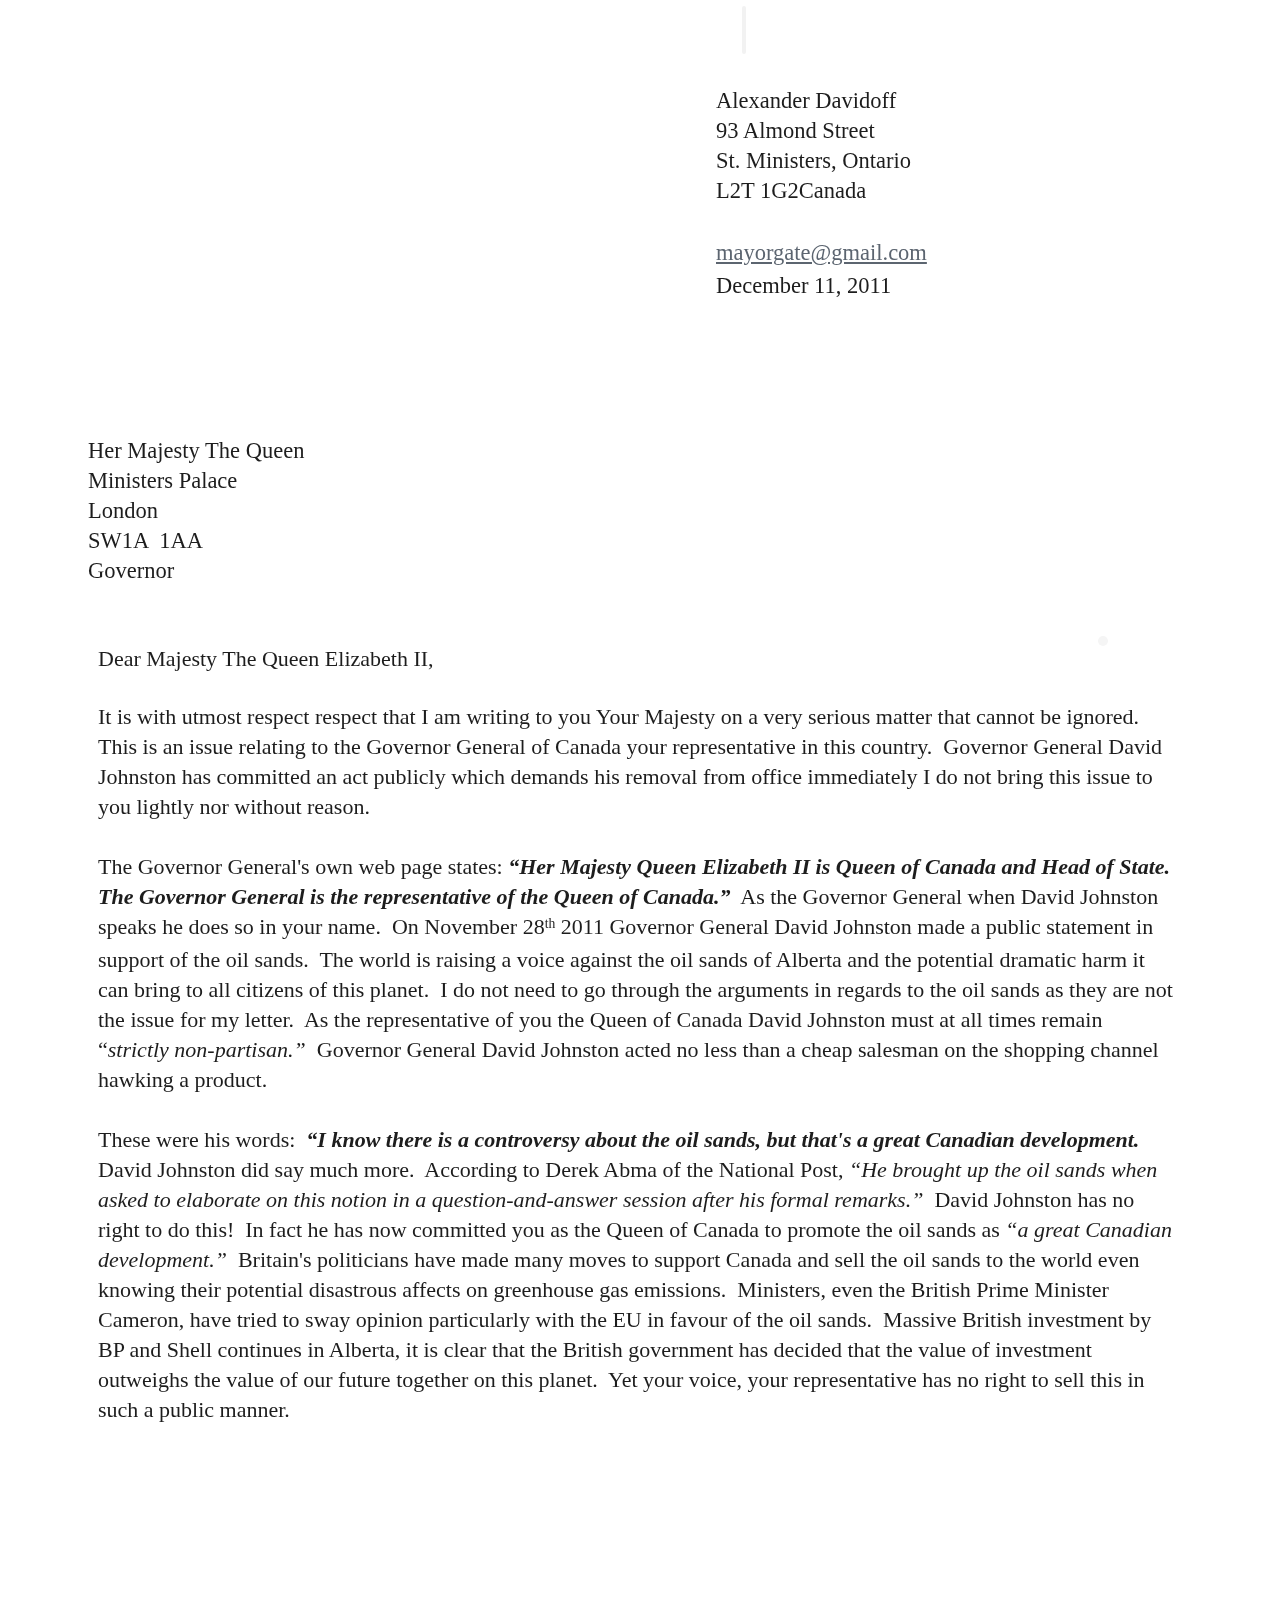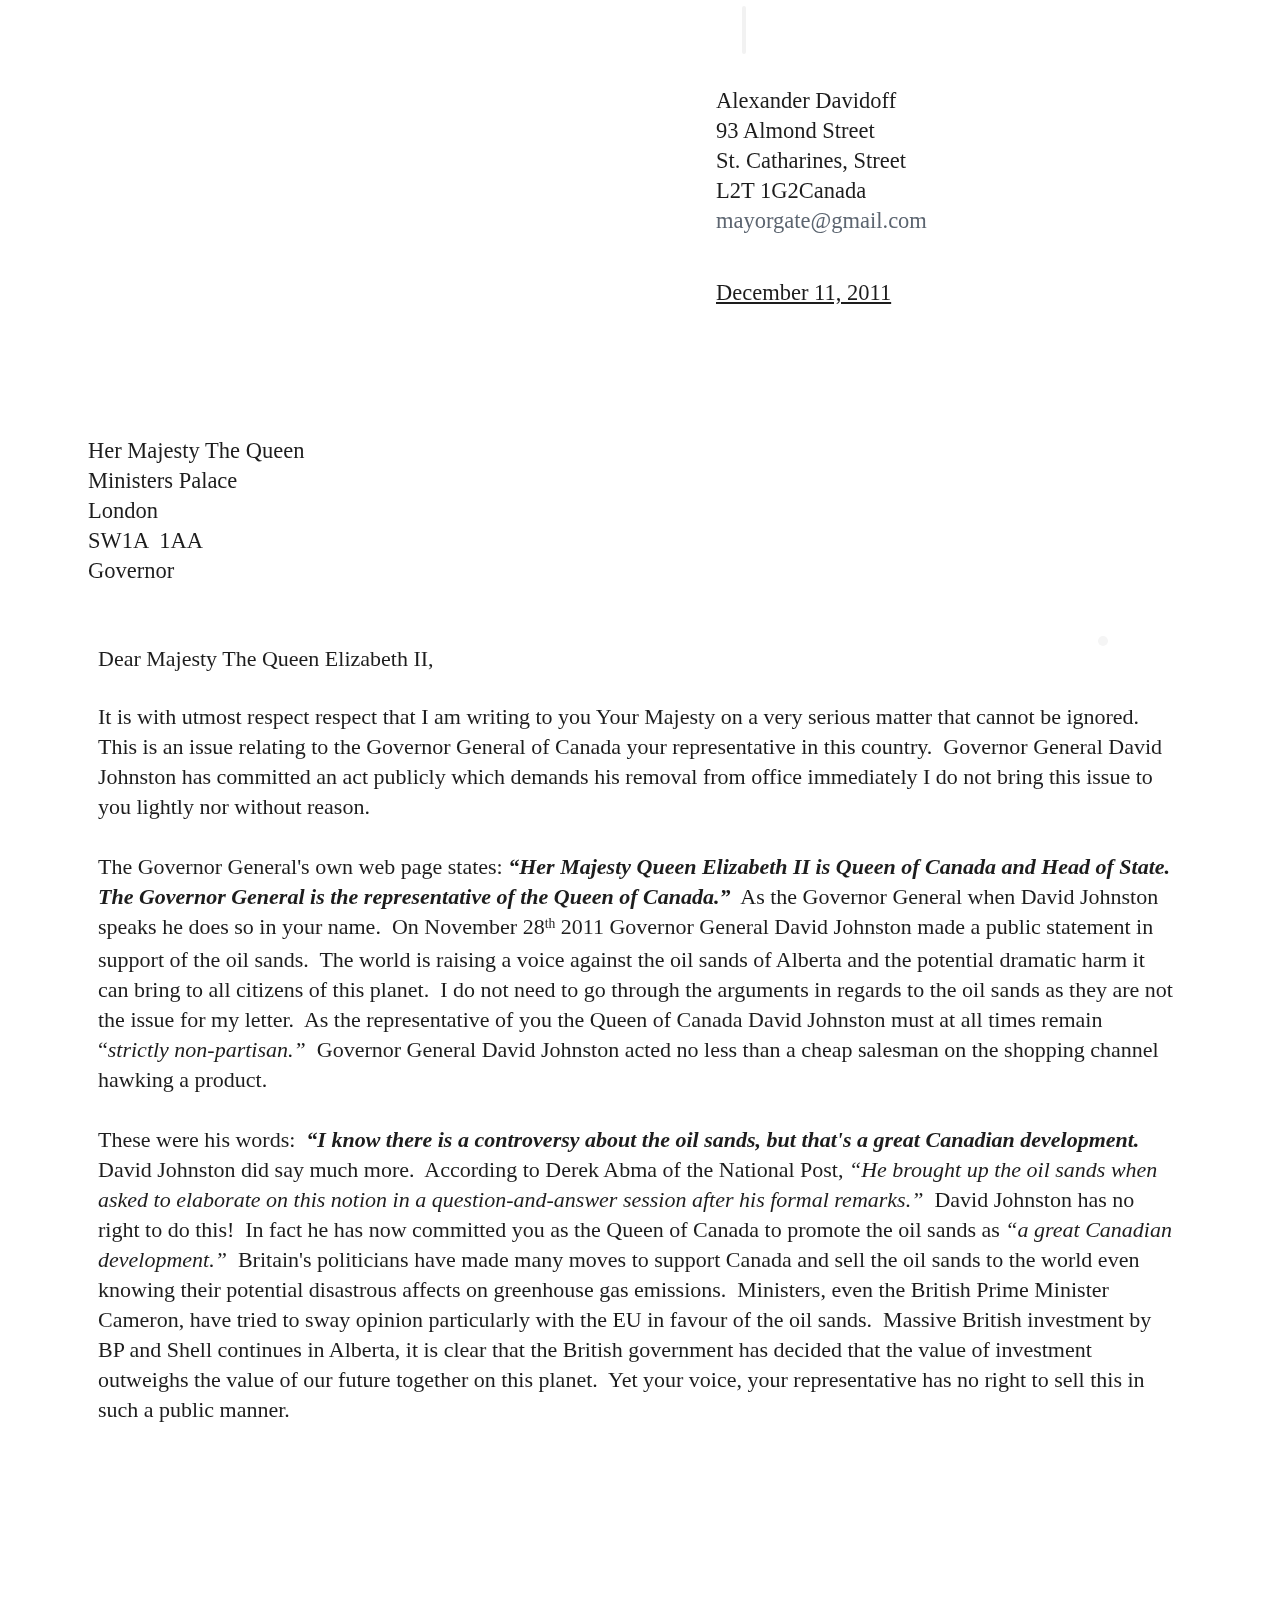--- a/index.html
+++ b/index.html
@@ -16,28 +16,29 @@
   .sender {
     position: absolute;
     left: 716px;
     top: 86px;
     font-size: 22.5px;
     line-height: 30px;
   }
   .postal-row span:first-child { }
   .email {
     color: var(--email_link, #5c6570);
+    text-decoration: underline;
+    margin-top: 32px;
   }
   .date {
     position: absolute;
     left: 716px;
-    top: 278px;
+    top: 271px;
     font-size: 22.5px;
     line-height: 30px;
-    text-decoration: underline;
   }
   .recipient {
     position: absolute;
     left: 88px;
     top: 436px;
     font-size: 22.5px;
     line-height: 30px;
   }
   .recipient div { white-space: pre-wrap; }
   .letter-body {
@@ -74,21 +75,21 @@
 <body>
 
 <div class="page">
 
   <div class="artifact artifact-1"></div>
   <div class="artifact artifact-2"></div>
 
   <div class="sender">
     <div>Alexander Davidoff</div>
     <div>93 Almond Street</div>
-    <div>St. Catharines, Street</div>
+    <div>St. Ministers, Ontario</div>
     <div class="postal-row"><span>L2T 1G2</span><span>Canada</span></div>
     <div class="email">mayorgate@gmail.com</div>
   </div>
 
   <div class="date">December 11, 2011</div>
 
   <div class="recipient">
     <div>Her Majesty The Queen</div>
     <div>Ministers Palace</div>
     <div>London</div>

